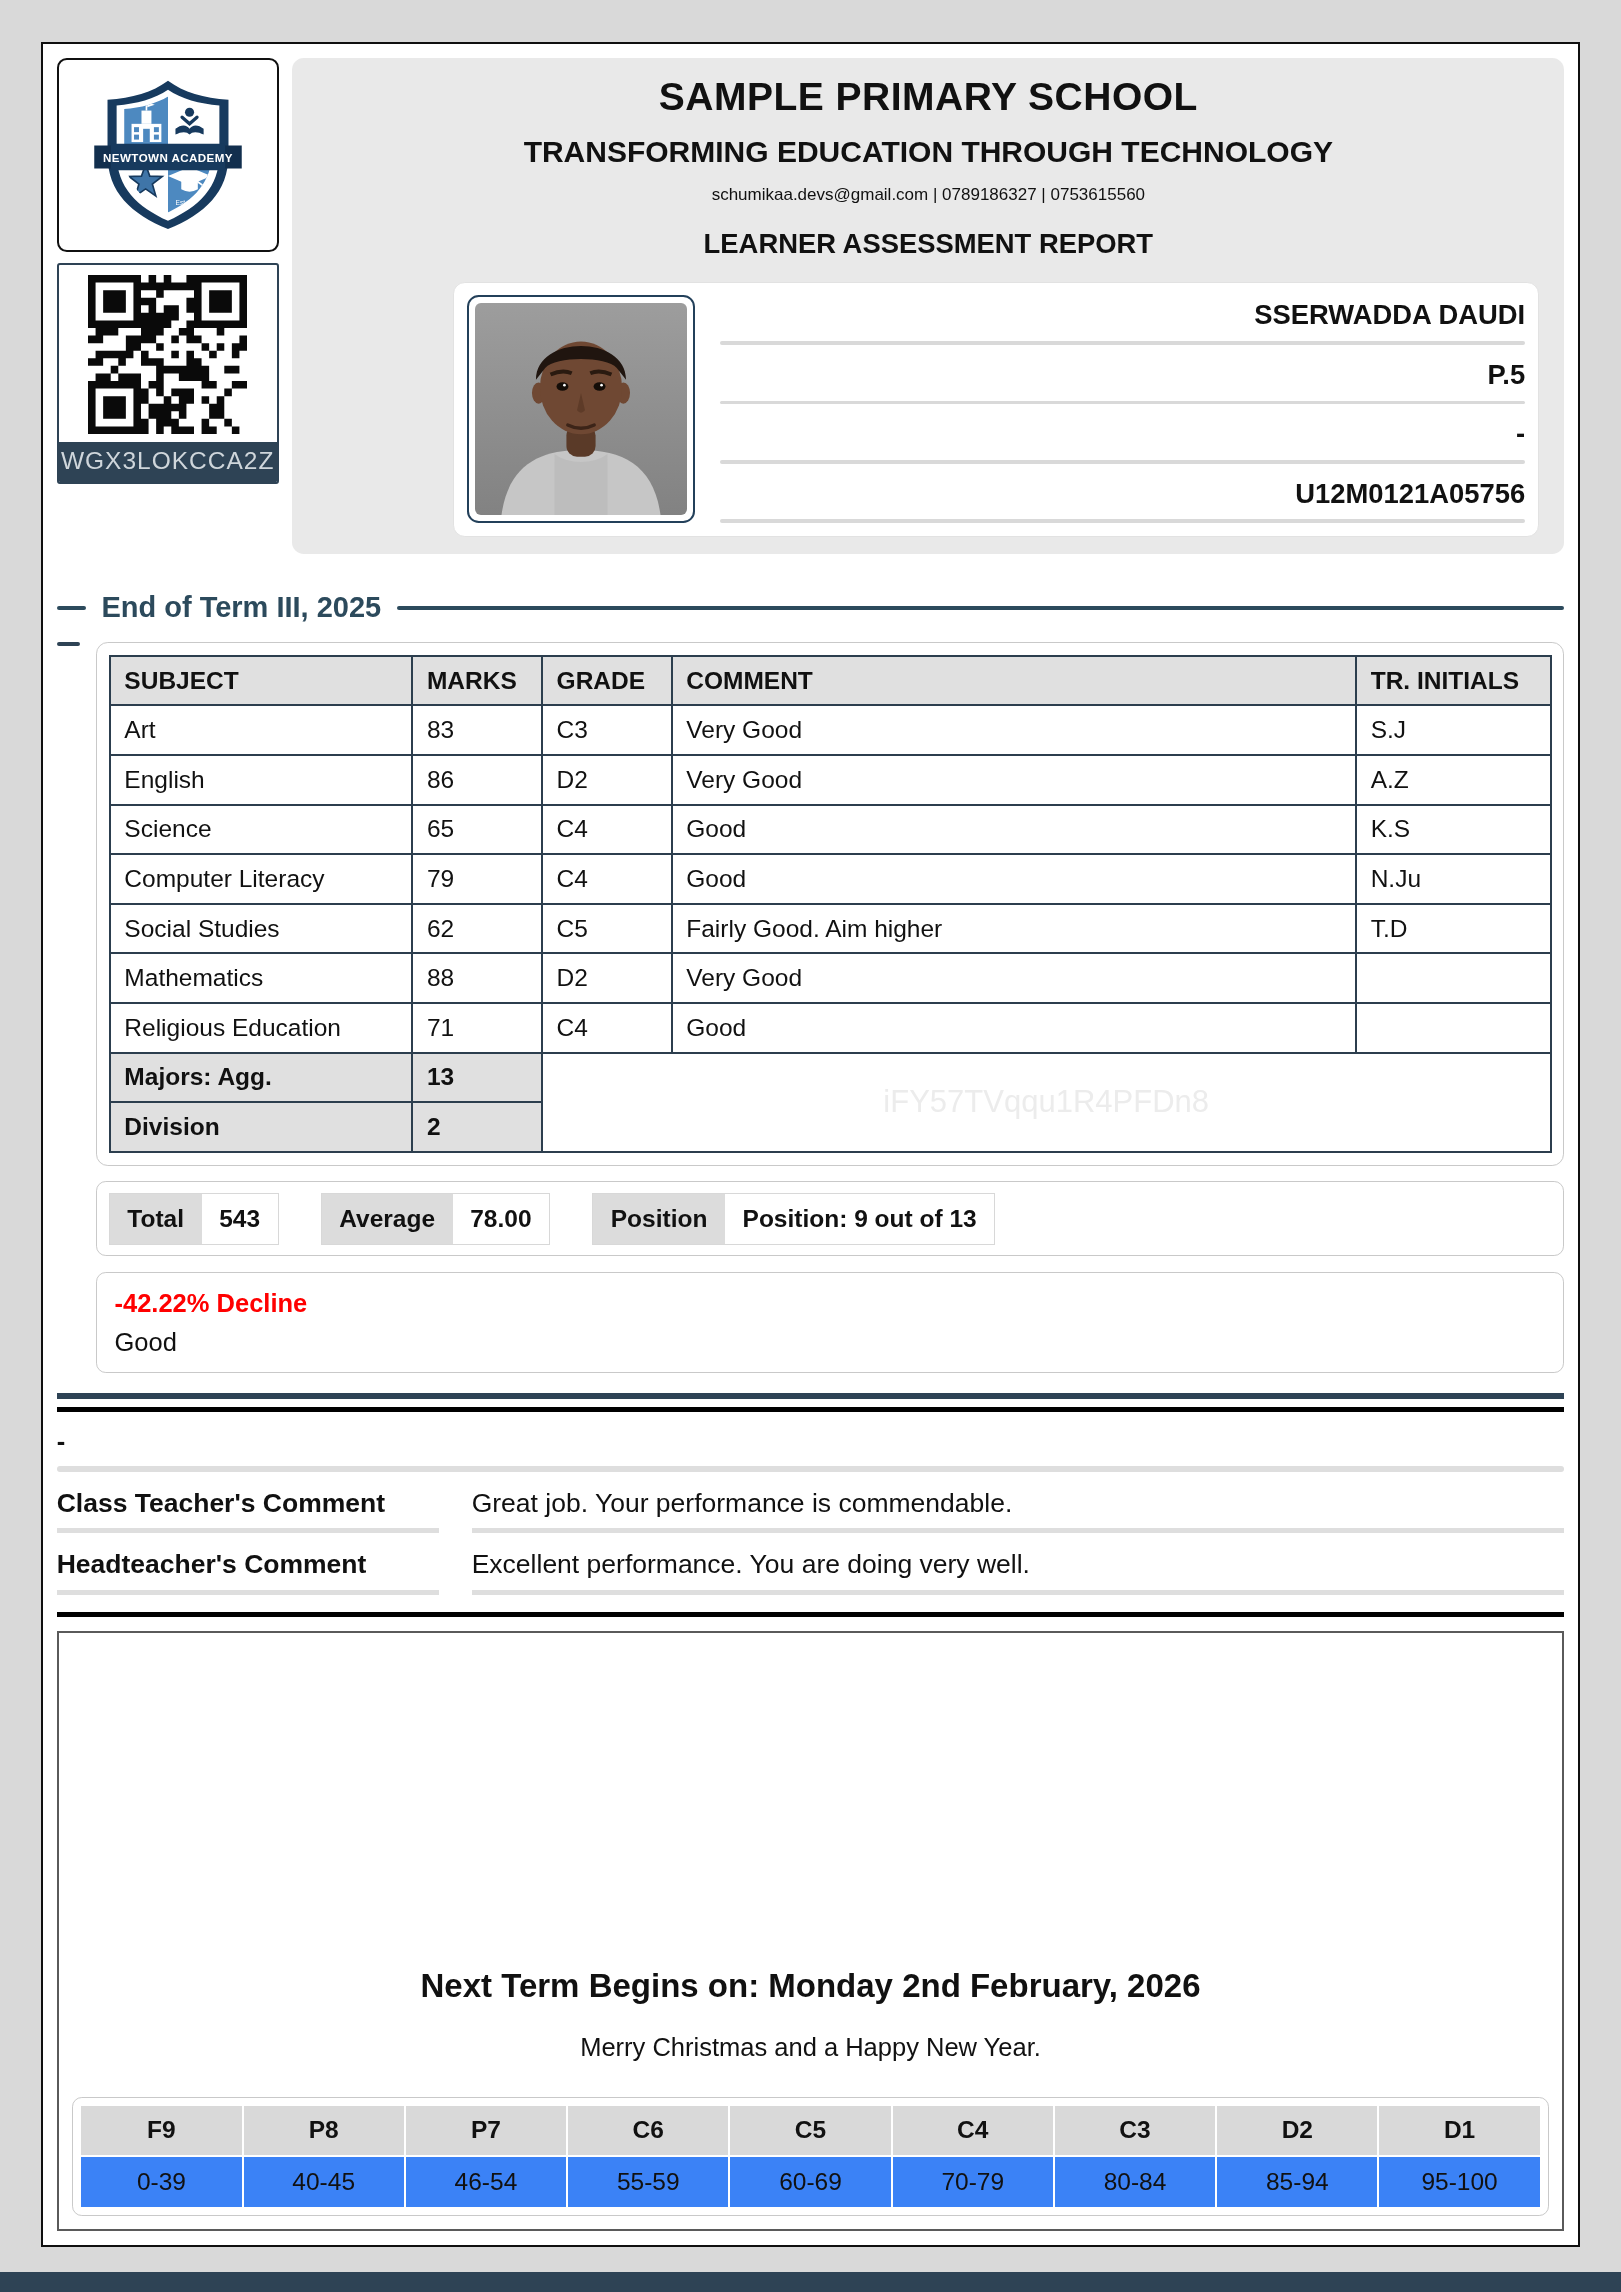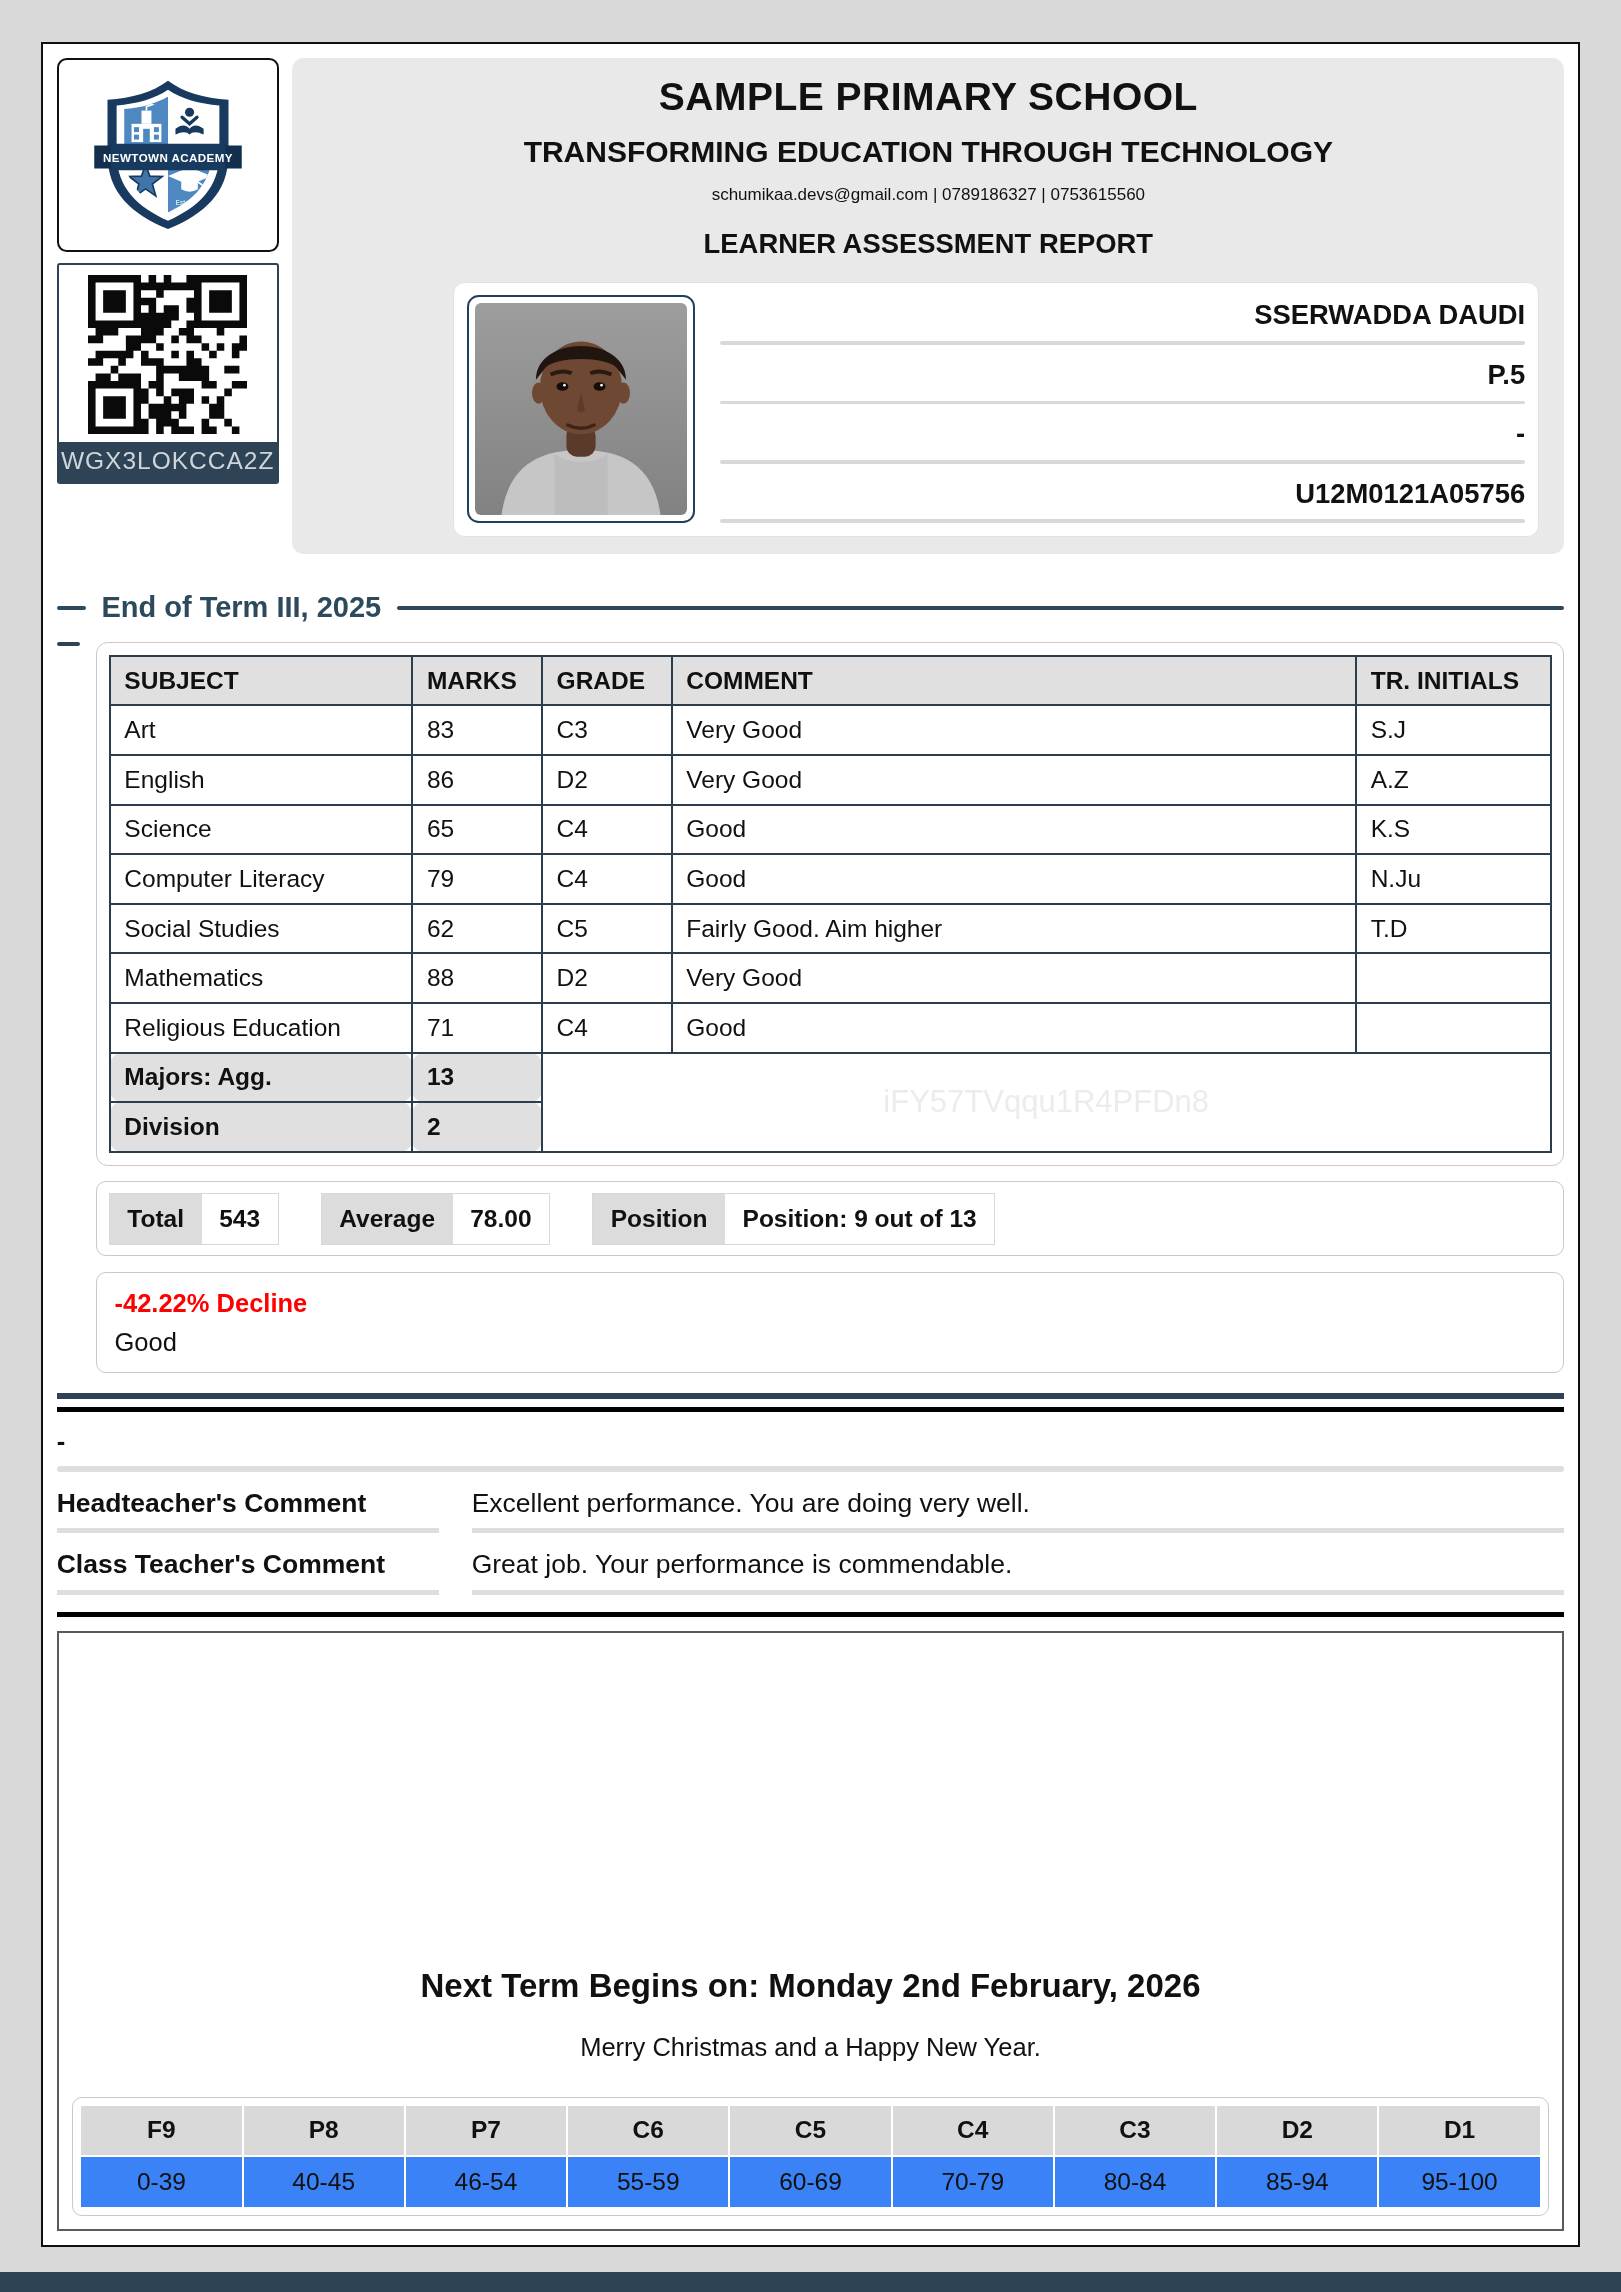--- a/index.html
+++ b/index.html
@@ -55,21 +55,21 @@
   .results-wrap { display:flex; margin-top:17.6px; align-items:flex-start; }
   .side-pill { width:23.5px; flex:0 0 23.5px; border:2.9px solid #2e4355; border-radius:15.7px; margin-right:15.7px; }
   .results-main { flex:1; min-width:0; }
   .table-card { border:1px solid #c9c9c9; border-radius:11.8px; padding:11.8px; background:#fff; }
   table.results { width:100%; border-collapse:collapse; table-layout:fixed; }
   table.results th, table.results td {
     border:2.5px solid #2c3e4e; font-size:24.5px; padding:9.8px 13.7px; text-align:left;
     overflow:hidden; white-space:nowrap;
   }
   table.results th { background:#e0e0e0; font-weight:bold; }
-  td.sum-label, td.sum-value { background:#e0e0e0; font-weight:bold;border-radius:12px; }
+  td.sum-label, td.sum-value { background:#e0e0e0; font-weight:bold; }
   td.merged-cell { position:relative; }
   .watermark {
     position:absolute; top:50%; left:50%; transform:translate(-50%,-50%);
     color:#ececec; font-size:31px; white-space:nowrap;
   }
 
   .summary-bar {
     margin-top:15.7px; border:1px solid #c9c9c9; border-radius:9.8px;
     padding:10.8px 11.8px; display:flex; gap:42px; background:#fff;
   }
@@ -346,26 +346,26 @@
     </div>
   </div>
 
   <div class="divider-slate"></div>
   <div class="divider-black"></div>
 
   <div class="stream-note">-</div>
   <div class="stream-underline"></div>
 
   <div class="comment-row">
+    <div class="comment-label">Class Teacher's Comment</div>
+    <div class="comment-value">Great job. Your performance is commendable.</div>
+  </div>
+  <div class="comment-row">
     <div class="comment-label">Headteacher's Comment</div>
     <div class="comment-value">Excellent performance. You are doing very well.</div>
-  </div>
-  <div class="comment-row">
-    <div class="comment-label">Class Teacher's Comment</div>
-    <div class="comment-value">Great job. Your performance is commendable.</div>
   </div>
 
   <div class="divider-black2"></div>
 
   <div class="bottom-box">
     <div class="next-term">Next Term Begins on: Monday 2nd February, 2026</div>
     <div class="merry">Merry Christmas and a Happy New Year.</div>
 
     <div class="grade-card">
       <div class="grade-grid">

